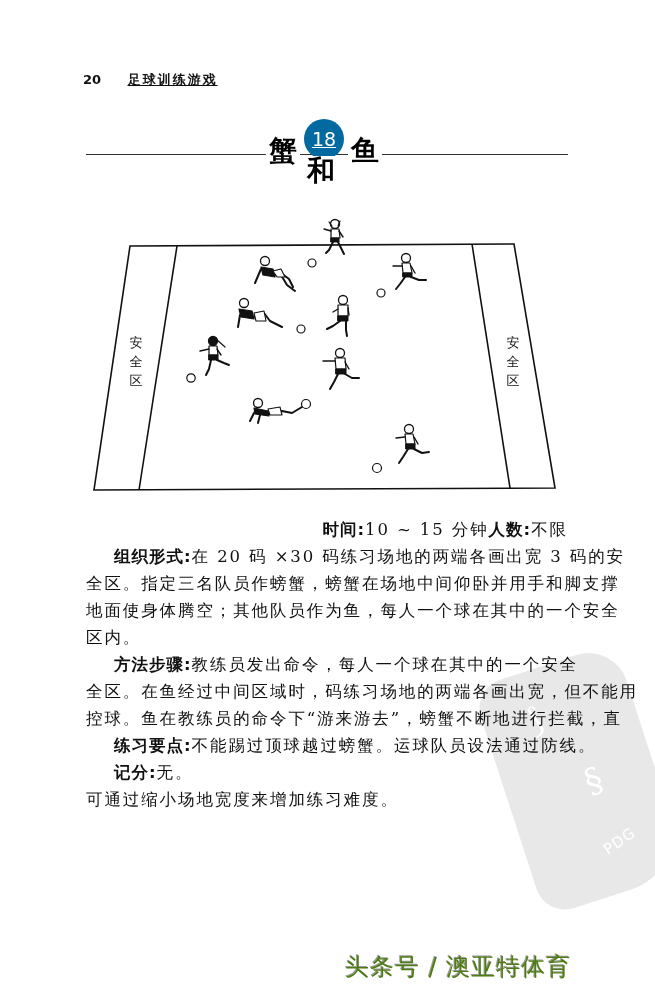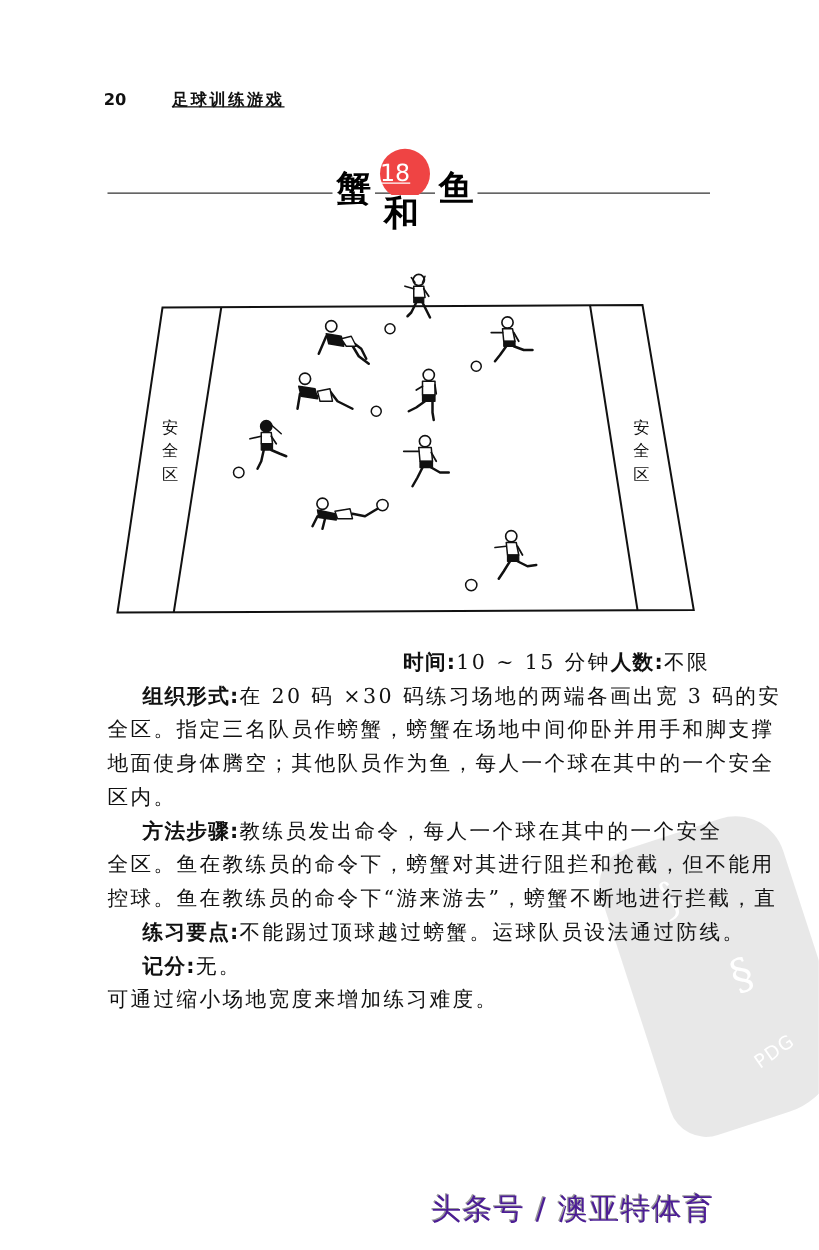--- a/index.html
+++ b/index.html
@@ -2,42 +2,42 @@
 <html><head>
 <meta charset="utf-8">
 <style>
   html, body { margin: 0; padding: 0; }
   body {
     width: 655px; height: 1000px; background: #ffffff; position: relative; overflow: hidden;
     font-family: "DejaVu Serif", "Liberation Serif", serif; color: #111;
   }
   .abs { position: absolute; }
   .running-head { left: 83px; top: 71px; font-family: "DejaVu Sans", "Liberation Sans", sans-serif; font-weight: bold; font-size: 13px; color: #111; }
-  .running-head .pn { margin-right: 32px; }
+  .running-head .pn { margin-right: 22px; }
   .running-head .bt { letter-spacing: 2px; text-decoration: underline; }
 
   .title-rule { left: 86px; top: 154px; width: 482px; height: 0; border-top: 1.5px solid #333; }
   .title-char { font-family: "DejaVu Sans", "Liberation Sans", sans-serif; font-weight: bold; font-size: 28px; line-height: 30px; color: #000; background: #fff; padding: 0 3px; }
-  .num-circle { left: 304px; top: 119px; width: 40px; height: 40px; border-radius: 50%; background: #ef4444; color: #fff;
-    font-family: "DejaVu Sans", "Liberation Sans", sans-serif; font-size: 19px; line-height: 40px; text-align: left; text-decoration: underline; }
+  .num-circle { left: 304px; top: 119px; width: 40px; height: 40px; border-radius: 50%; background: #0369a1; color: #fff;
+    font-family: "DejaVu Sans", "Liberation Sans", sans-serif; font-size: 19px; line-height: 40px; text-align: center; text-decoration: underline; }
 
   .field { left: 0; top: 0; }
 
   .body-text { left: 86px; width: 482px; font-size: 16.5px; line-height: 27px; letter-spacing: 1.9px; color: #111; }
   .line { height: 27px; white-space: nowrap; }
   .ind { padding-left: 28px; }
   .lbl { font-family: "DejaVu Sans", "Liberation Sans", sans-serif; font-weight: bold; letter-spacing: 1px; }
   .meta-row { display: flex; justify-content: flex-end; }
 
   .stamp { left: 505px; top: 660px; width: 150px; height: 240px; background: #e4e4e4; opacity: 0.85;
     border-radius: 30px 40px 60px 30px; transform: rotate(-18deg); transform-origin: center; }
   .stamp-text { left: 602px; top: 832px; font-family: "DejaVu Sans", "Liberation Sans", sans-serif; font-size: 15px; color: #fff; transform: rotate(-35deg); letter-spacing: 1px; }
   .stamp-glyph { font-family: "DejaVu Serif", serif; color: #fff; font-size: 34px; }
 
-  .watermark { left: 345px; top: 951px; font-family: "DejaVu Sans", "Liberation Sans", sans-serif; font-size: 24px; color: #4c1d95; letter-spacing: 1px;
+  .watermark { left: 345px; top: 951px; font-family: "DejaVu Sans", "Liberation Sans", sans-serif; font-size: 24px; color: #4d7c0f; letter-spacing: 1px;
     text-shadow: -1px -1px 0 #9a9a9a, 1px 1px 0 #ffffff; }
 </style>
 </head>
 <body>
 
 <div class="abs running-head">
   <span class="pn">20</span>
   <span class="bt">足球训练游戏</span>
 </div>
 
@@ -156,21 +156,21 @@
     <span><span class="lbl">时间:</span><span>10 ~ 15 分钟</span></span>
     <span><span class="lbl">人数:</span><span>不限</span></span>
   </div>
 
   <div class="line ind"><span class="lbl">组织形式:</span><span>在 20 码 ×30 码练习场地的两端各画出宽 3 码的安</span></div>
   <div class="line">全区。指定三名队员作螃蟹，螃蟹在场地中间仰卧并用手和脚支撑</div>
   <div class="line">地面使身体腾空；其他队员作为鱼，每人一个球在其中的一个安全</div>
   <div class="line">区内。</div>
 
   <div class="line ind"><span class="lbl">方法步骤:</span><span>教练员发出命令，每人一个球在其中的一个安全</span></div>
-  <div class="line">全区。鱼在教练员的命令下，螃蟹对其进行阻拦和抢截，但不能用</div>
+  <div class="line">全区。在鱼经过中间区域时，码练习场地的两端各画出宽，但不能用</div>
   <div class="line">控球。鱼在教练员的命令下“游来游去”，螃蟹不断地进行拦截，直</div>
 
   <div class="line ind"><span class="lbl">练习要点:</span><span>不能踢过顶球越过螃蟹。运球队员设法通过防线。</span></div>
 
   <div class="line ind"><span class="lbl">记分:</span><span>无。</span></div>
   <div class="line">可通过缩小场地宽度来增加练习难度。</div>
 </div>
 
 <div class="abs watermark">头条号 / 澳亚特体育</div>
 

